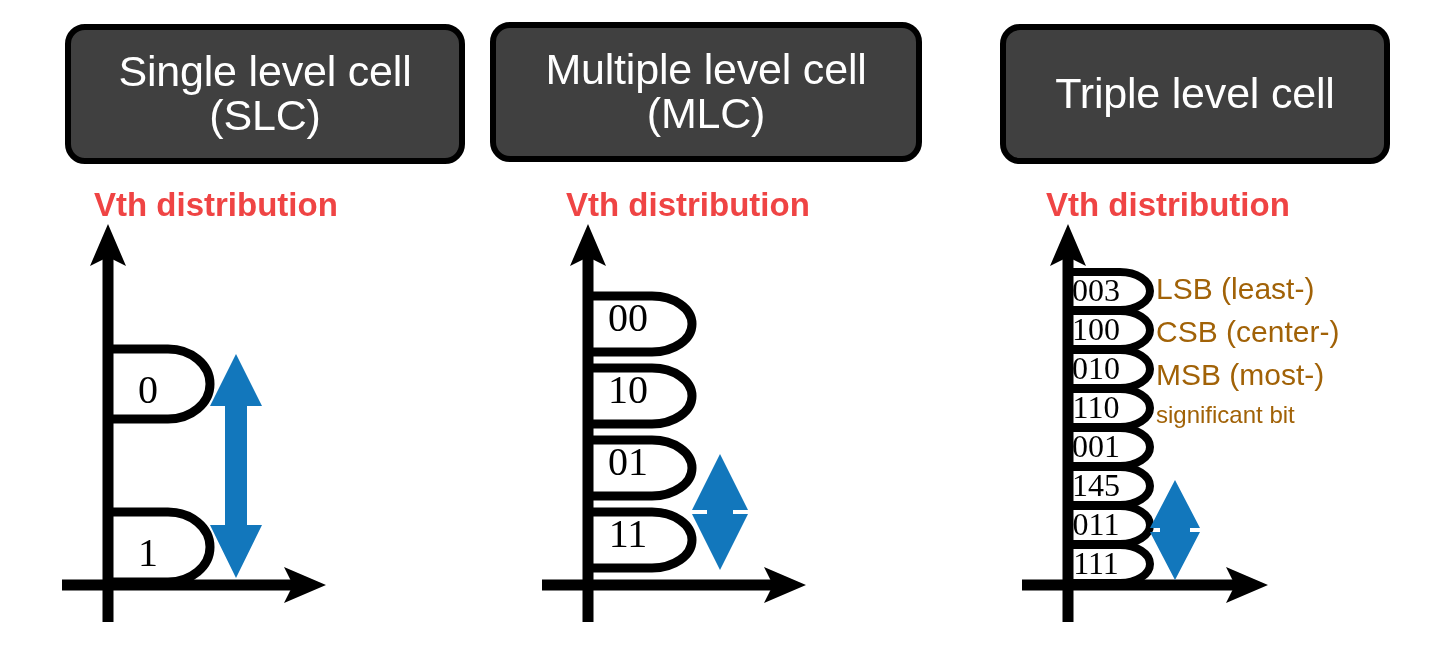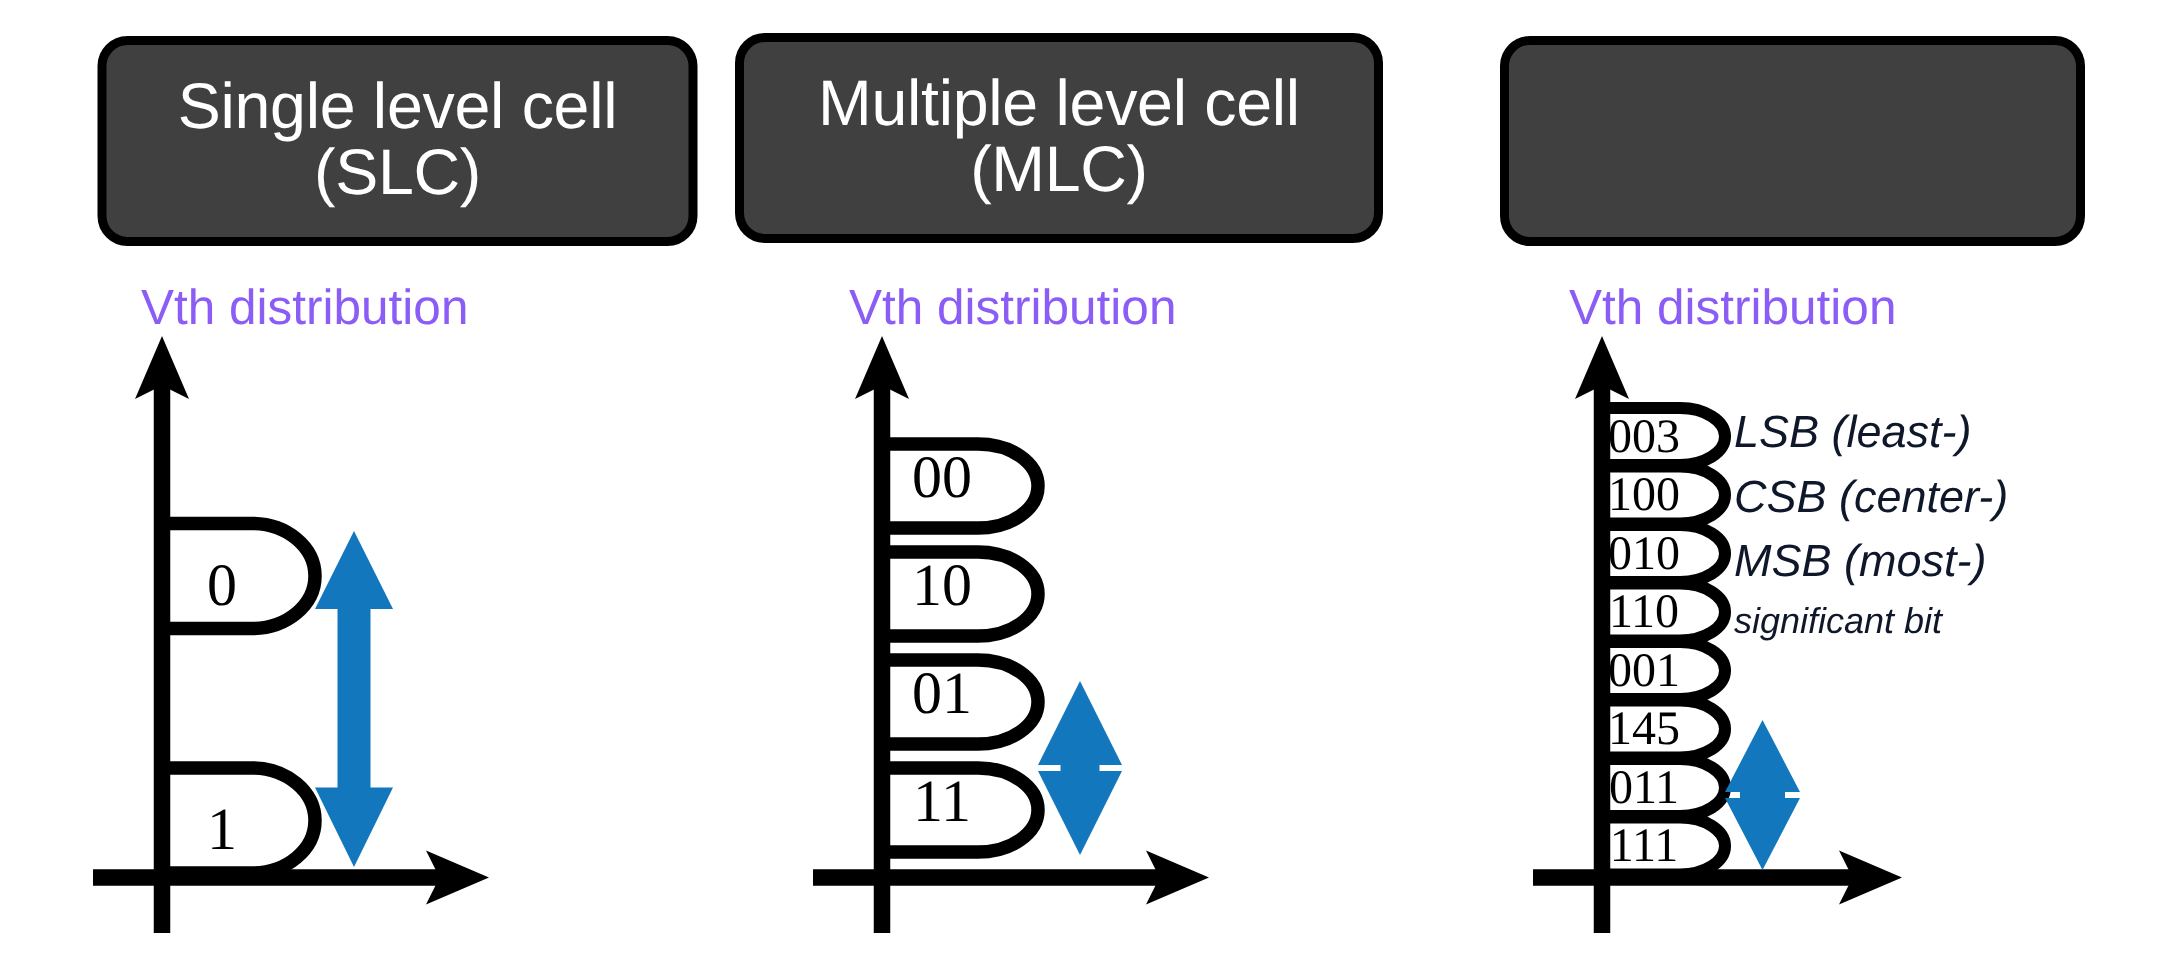--- a/index.html
+++ b/index.html
@@ -36,40 +36,39 @@
     align-items: center;
     justify-content: center;
     text-align: center;
     line-height: 1.02;
     font-weight: 400;
     letter-spacing: -0.2px;
   }
   .title-box .tline { display: block; }
   .axis-caption {
     position: absolute;
-    color: #8b5cf6;
+    color: #ef4444;
     white-space: nowrap;
-    font-weight: 400;
+    font-weight: 700;
   }
   .plot {
     position: absolute;
   }
   .bit-label {
     position: absolute;
     color: #000000;
     font-family: "Liberation Serif", serif;
     white-space: nowrap;
     text-align: center;
     pointer-events: none;
   }
   .side-note {
     position: absolute;
-    color: #0f172a;
+    color: #a16207;
     white-space: nowrap;
-    font-style: italic;
   }
 </style>
 </head>
 <body>
 
 <div id="stage">
 
   <div class="panel" style="left:0; width:480px;">
 
     <div class="title-box" style="left:22px; top:24px; width:400px; height:140px; font-size:43px;margin-left:43px;">
@@ -141,20 +140,21 @@
     <div class="bit-label" style="left:112px; top:294px; width:72px; font-size:40px;">00</div>
     <div class="bit-label" style="left:112px; top:366px; width:72px; font-size:40px;">10</div>
     <div class="bit-label" style="left:112px; top:438px; width:72px; font-size:40px;">01</div>
     <div class="bit-label" style="left:112px; top:510px; width:72px; font-size:40px;">11</div>
   </div>
 
   <div class="panel" style="left:960px; width:488px;">
 
     <div class="title-box" style="left:40px; top:24px; width:390px; height:140px; font-size:43px;">
       <div>
+        <span class="tline">Triple level cell</span>
       </div>
     </div>
 
     <div class="axis-caption" style="left:86px; top:186px; font-size:33px;">Vth distribution</div>
 
     <svg class="plot" xmlns="http://www.w3.org/2000/svg" style="left:50px; top:222px;" width="310" height="410" viewBox="0 0 310 410">
       <g>
         <line x1="58" y1="30" x2="58" y2="400" stroke="#000000" stroke-width="11"></line>
         <polygon points="58,2 76,44 58,35 40,44" fill="#000000"></polygon>
       </g>

